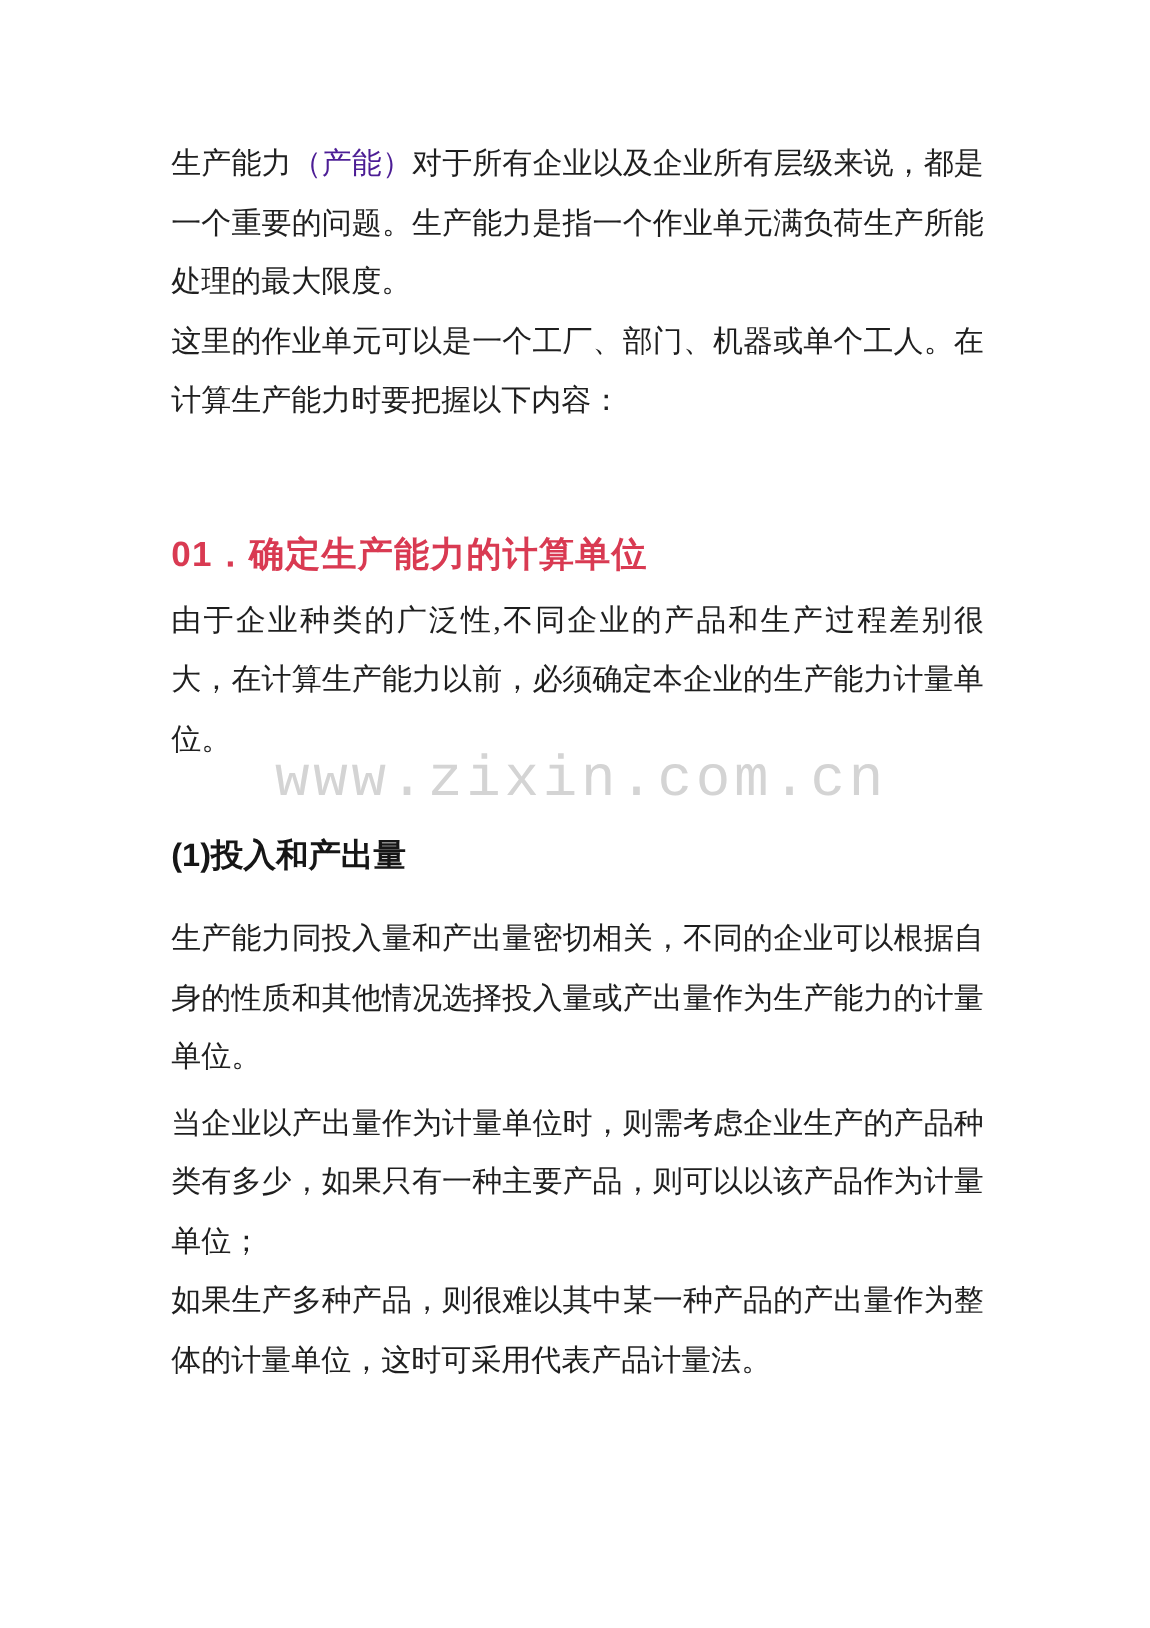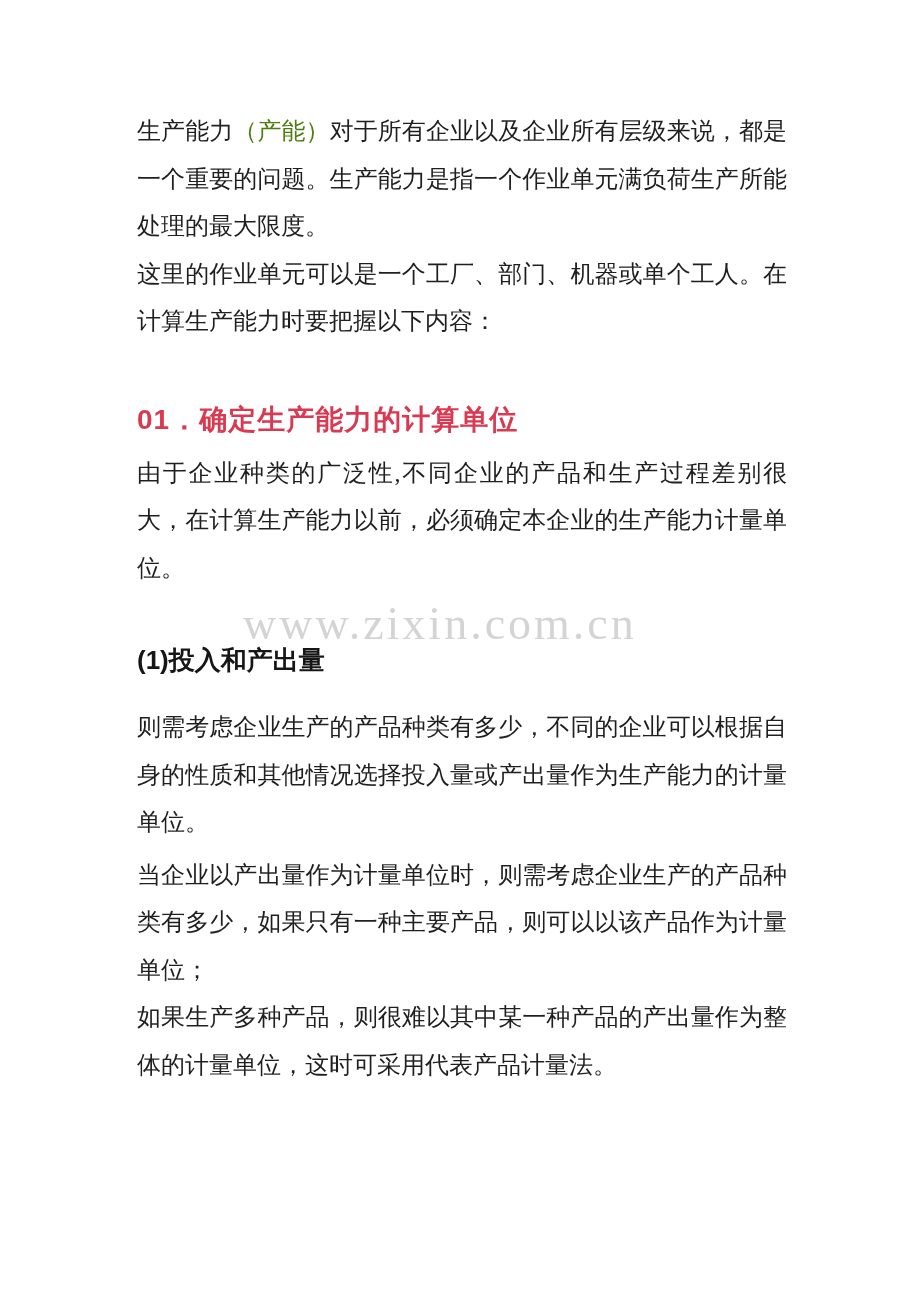--- a/index.html
+++ b/index.html
@@ -20,45 +20,45 @@
   }
   .body-para {
     margin: 0;
     font-size: 24px;
     line-height: 47.5px;
     text-align: justify;
     color: #1f1f1f;
     font-family: "Liberation Serif", "DejaVu Serif", serif;
   }
   .body-para .muted-run {
-    color: #4d7c0f;
+    color: #4c1d95;
   }
   .gap-top-sm { margin-top: 5px; }
   .heading-red {
-    margin: 50px 0 6px 0;
+    margin: 74px 0 6px 0;
     font-family: "Liberation Sans", "DejaVu Sans", sans-serif;
     font-weight: bold;
     font-size: 28px;
     line-height: 48px;
     color: #d93a52;
     letter-spacing: 1px;
   }
   .heading-sub {
     margin: 48px 0 24px 0;
     font-family: "Liberation Sans", "DejaVu Sans", sans-serif;
     font-weight: bold;
     font-size: 26px;
     line-height: 40px;
     color: #161616;
   }
   .watermark {
     position: absolute;
-    left: 243px;
+    left: 220px;
     top: 598px;
-    font-family: Liberation Serif, serif;
+    font-family: Liberation Mono, monospace;
     font-weight: normal;
     font-size: 46px;
     line-height: 52px;
     letter-spacing: 3px;
     color: #d4d4d4;
     white-space: nowrap;
     pointer-events: none;
     z-index: 5;
   }
 </style>
@@ -72,20 +72,20 @@
   <p class="body-para"><span>生产能力</span><span class="muted-run">（产能）</span><span>对于所有企业以及企业所有层级来说，都是一个重要的问题。生产能力是指一个作业单元满负荷生产所能处理的最大限度。</span></p>
 
   <p class="body-para">这里的作业单元可以是一个工厂、部门、机器或单个工人。在计算生产能力时要把握以下内容：</p>
 
   <h2 class="heading-red">01．确定生产能力的计算单位</h2>
 
   <p class="body-para">由于企业种类的广泛性,不同企业的产品和生产过程差别很大，在计算生产能力以前，必须确定本企业的生产能力计量单位。</p>
 
   <h3 class="heading-sub">(1)投入和产出量</h3>
 
-  <p class="body-para">则需考虑企业生产的产品种类有多少，不同的企业可以根据自身的性质和其他情况选择投入量或产出量作为生产能力的计量单位。</p>
+  <p class="body-para">生产能力同投入量和产出量密切相关，不同的企业可以根据自身的性质和其他情况选择投入量或产出量作为生产能力的计量单位。</p>
 
   <p class="body-para gap-top-sm">当企业以产出量作为计量单位时，则需考虑企业生产的产品种类有多少，如果只有一种主要产品，则可以以该产品作为计量单位；</p>
 
   <p class="body-para">如果生产多种产品，则很难以其中某一种产品的产出量作为整体的计量单位，这时可采用代表产品计量法。</p>
 
 
 </div>
 
 </body></html>

